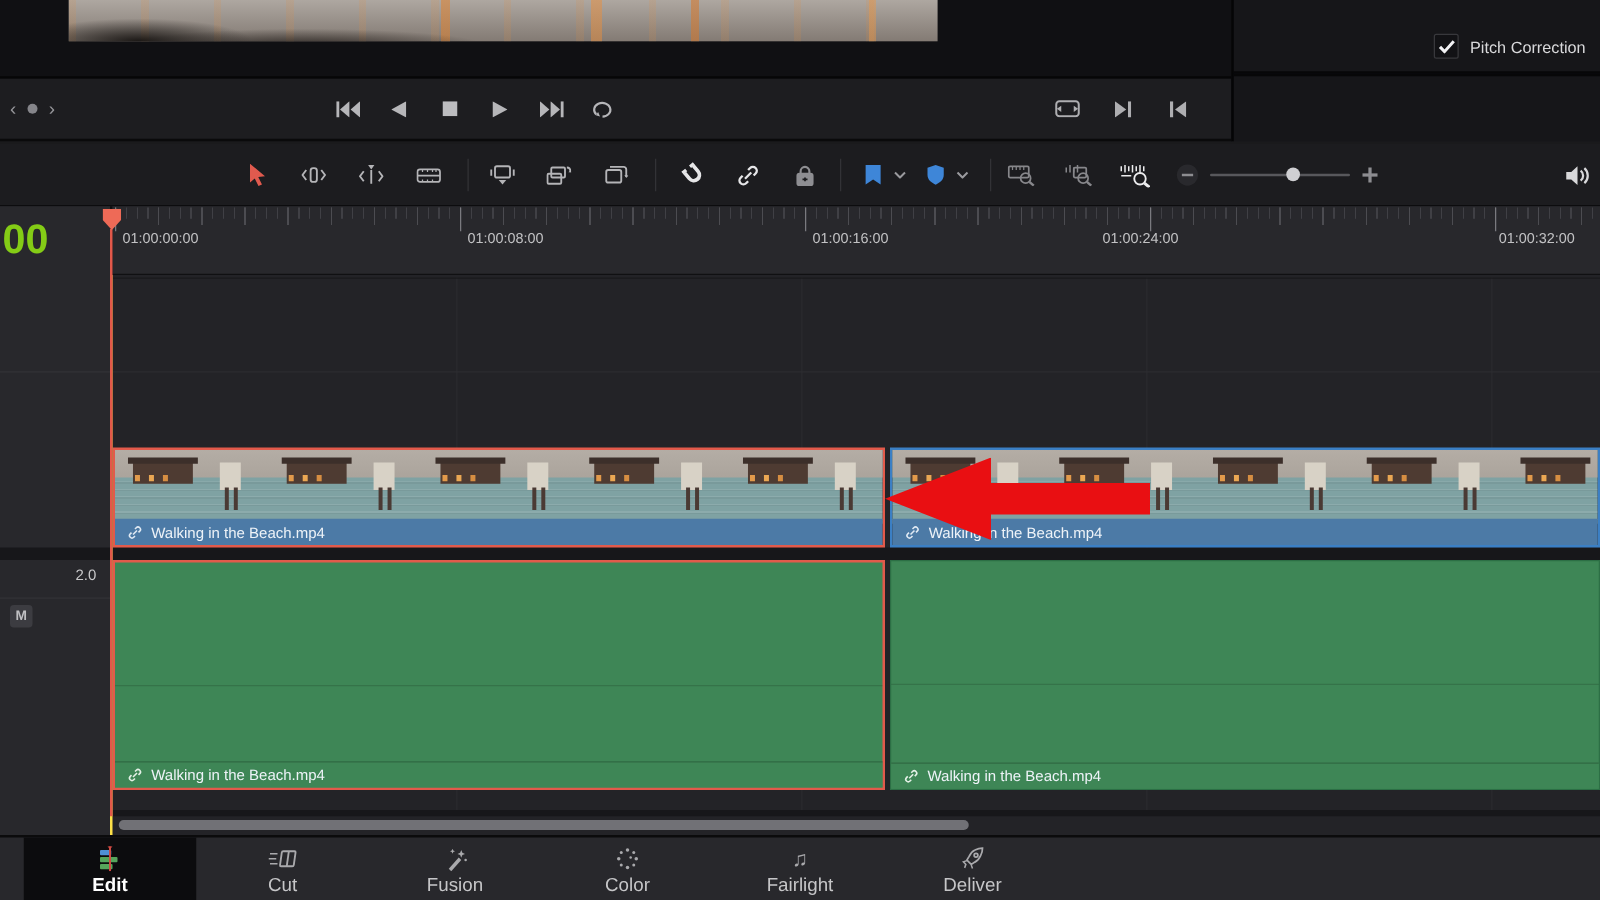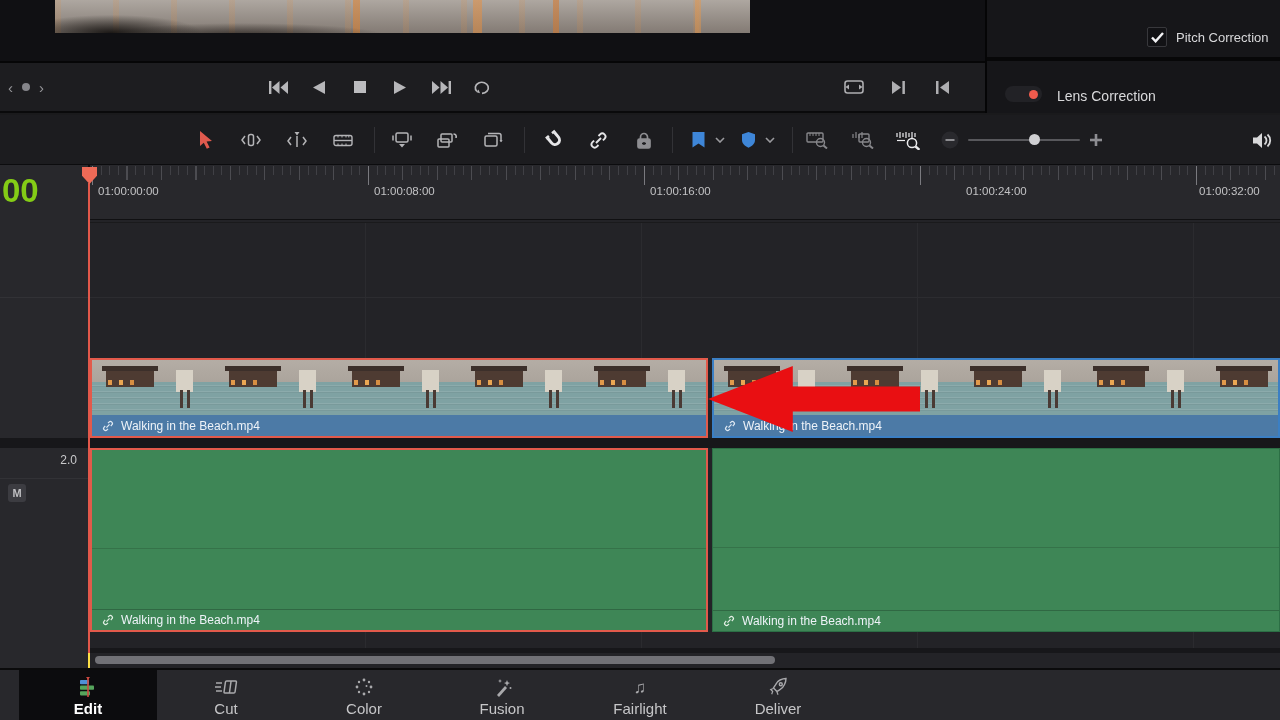--- a/index.html
+++ b/index.html
@@ -197,26 +197,20 @@
     <div class="insp-row r1">
       <span class="checkbox">
         <svg width="13" height="11" viewBox="0 0 13 11" fill="none" stroke="#f2f2f4" stroke-width="2.4">
             <path d="M1 5.5l3.6 3.8L12 1"></path>
           </svg>
       </span>
       <span class="insp-label lab-pitch">Pitch Correction</span>
     </div>
     <div class="insp-div"></div>
     <div class="insp-div"></div>
-    <div class="insp-row r3">
-      <span class="toggle" style="top:7px">
-          <span class="knob"></span>
-        </span>
-      <span class="insp-label lab-lens">Lens Correction</span>
-    </div>
   </div>
 
   <div class="toolbar"></div>
 
   <span class="ticon" style="left:194px">
     <svg width="16" height="18" viewBox="0 0 16 18" fill="#e05a4e">
         <path d="M2 0l12 10-5.4.6 3 6-2.8 1.2-3-6L2 15z"></path>
       </svg>
   </span>
   <span class="ticon" style="left:239px">
@@ -359,21 +353,21 @@
     <div class="ticks-minor"></div>
     <div class="ticks-med"></div>
     <div class="tick-major" style="left:2px"></div>
     <div class="tick-major" style="left:278px"></div>
     <div class="tick-major" style="left:554px"></div>
     <div class="tick-major" style="left:830px"></div>
     <div class="tick-major" style="left:1106px"></div>
     <span class="rlabel" style="left:8px">01:00:00:00</span>
     <span class="rlabel" style="left:284px">01:00:08:00</span>
     <span class="rlabel" style="left:560px">01:00:16:00</span>
-    <span class="rlabel" style="left:876px">01:00:24:00</span>
+    <span class="rlabel" style="left:792px">01:00:24:00</span>
     <span class="rlabel" style="left:1109px">01:00:32:00</span>
   </div>
 
   <div class="tl-body">
     <div class="track-area">
       <div class="grid-v" style="left:275px"></div>
       <div class="grid-v" style="left:551px"></div>
       <div class="grid-v" style="left:827px"></div>
       <div class="grid-v" style="left:1103px"></div>
       <div class="area-line" style="top:2px; background:#1a1a1c"></div>
@@ -464,47 +458,47 @@
             <g transform="skewX(-8)">
               <rect x="12" y="3" width="11" height="12" rx="1"></rect>
               <path d="M17.5 3v12"></path>
             </g>
           </svg>
       </span>
       <span class="nlabel">Cut</span>
     </div>
     <div class="nav-item">
       <span class="nav-ic">
+        <svg width="22" height="19" viewBox="0 0 22 19" fill="#a9a9ac">
+            <path d="M6 17L14 8l2 2-8 9z"></path>
+            <path d="M16 2l.9 2.2L19 5.1l-2.1.9L16 8.2l-.9-2.2L13 5.1l2.1-.9z"></path>
+            <path d="M9 1l.6 1.4L11 3l-1.4.6L9 5l-.6-1.4L7 3l1.4-.6z"></path>
+            <circle cx="19.5" cy="10" r="1"></circle>
+          </svg>
+      </span>
+      <span class="nlabel">Fusion</span>
+    </div>
+    <div class="nav-item">
+      <span class="nav-ic">
         <svg width="20" height="20" viewBox="0 0 20 20" fill="#a9a9ac">
             <circle cx="10" cy="3" r="1.4"></circle>
             <circle cx="15" cy="5" r="1.2"></circle>
             <circle cx="17" cy="10" r="1.4"></circle>
             <circle cx="15" cy="15" r="1.2"></circle>
             <circle cx="10" cy="17" r="1.4"></circle>
             <circle cx="5" cy="15" r="1.2"></circle>
             <circle cx="3" cy="10" r="1.4"></circle>
             <circle cx="5" cy="5" r="1.2"></circle>
             <circle cx="12.5" cy="9" r="1"></circle>
           </svg>
       </span>
       <span class="nlabel">Color</span>
     </div>
     <div class="nav-item">
       <span class="nav-ic">
-        <svg width="22" height="19" viewBox="0 0 22 19" fill="#a9a9ac">
-            <path d="M6 17L14 8l2 2-8 9z"></path>
-            <path d="M16 2l.9 2.2L19 5.1l-2.1.9L16 8.2l-.9-2.2L13 5.1l2.1-.9z"></path>
-            <path d="M9 1l.6 1.4L11 3l-1.4.6L9 5l-.6-1.4L7 3l1.4-.6z"></path>
-            <circle cx="19.5" cy="10" r="1"></circle>
-          </svg>
-      </span>
-      <span class="nlabel">Fusion</span>
-    </div>
-    <div class="nav-item">
-      <span class="nav-ic">
           <span class="note-glyph">♫</span>
         </span>
       <span class="nlabel">Fairlight</span>
     </div>
     <div class="nav-item">
       <span class="nav-ic">
         <svg width="20" height="20" viewBox="0 0 20 20" fill="none" stroke="#a9a9ac" stroke-width="1.4">
             <path d="M12 3c3-1.5 6-1.5 6-1.5s0 3-1.5 6c-1 2.2-2.6 4.2-4.6 5.2L9 14.5 5.5 11l1.8-2.9C8.3 6 10 3.9 12 3z"></path>
             <circle cx="12.8" cy="7.2" r="1.5"></circle>
             <path d="M5.5 11.5l-2.8 1 2 2-1 2.8M9 15l1 2.8" stroke-width="1.2"></path>

